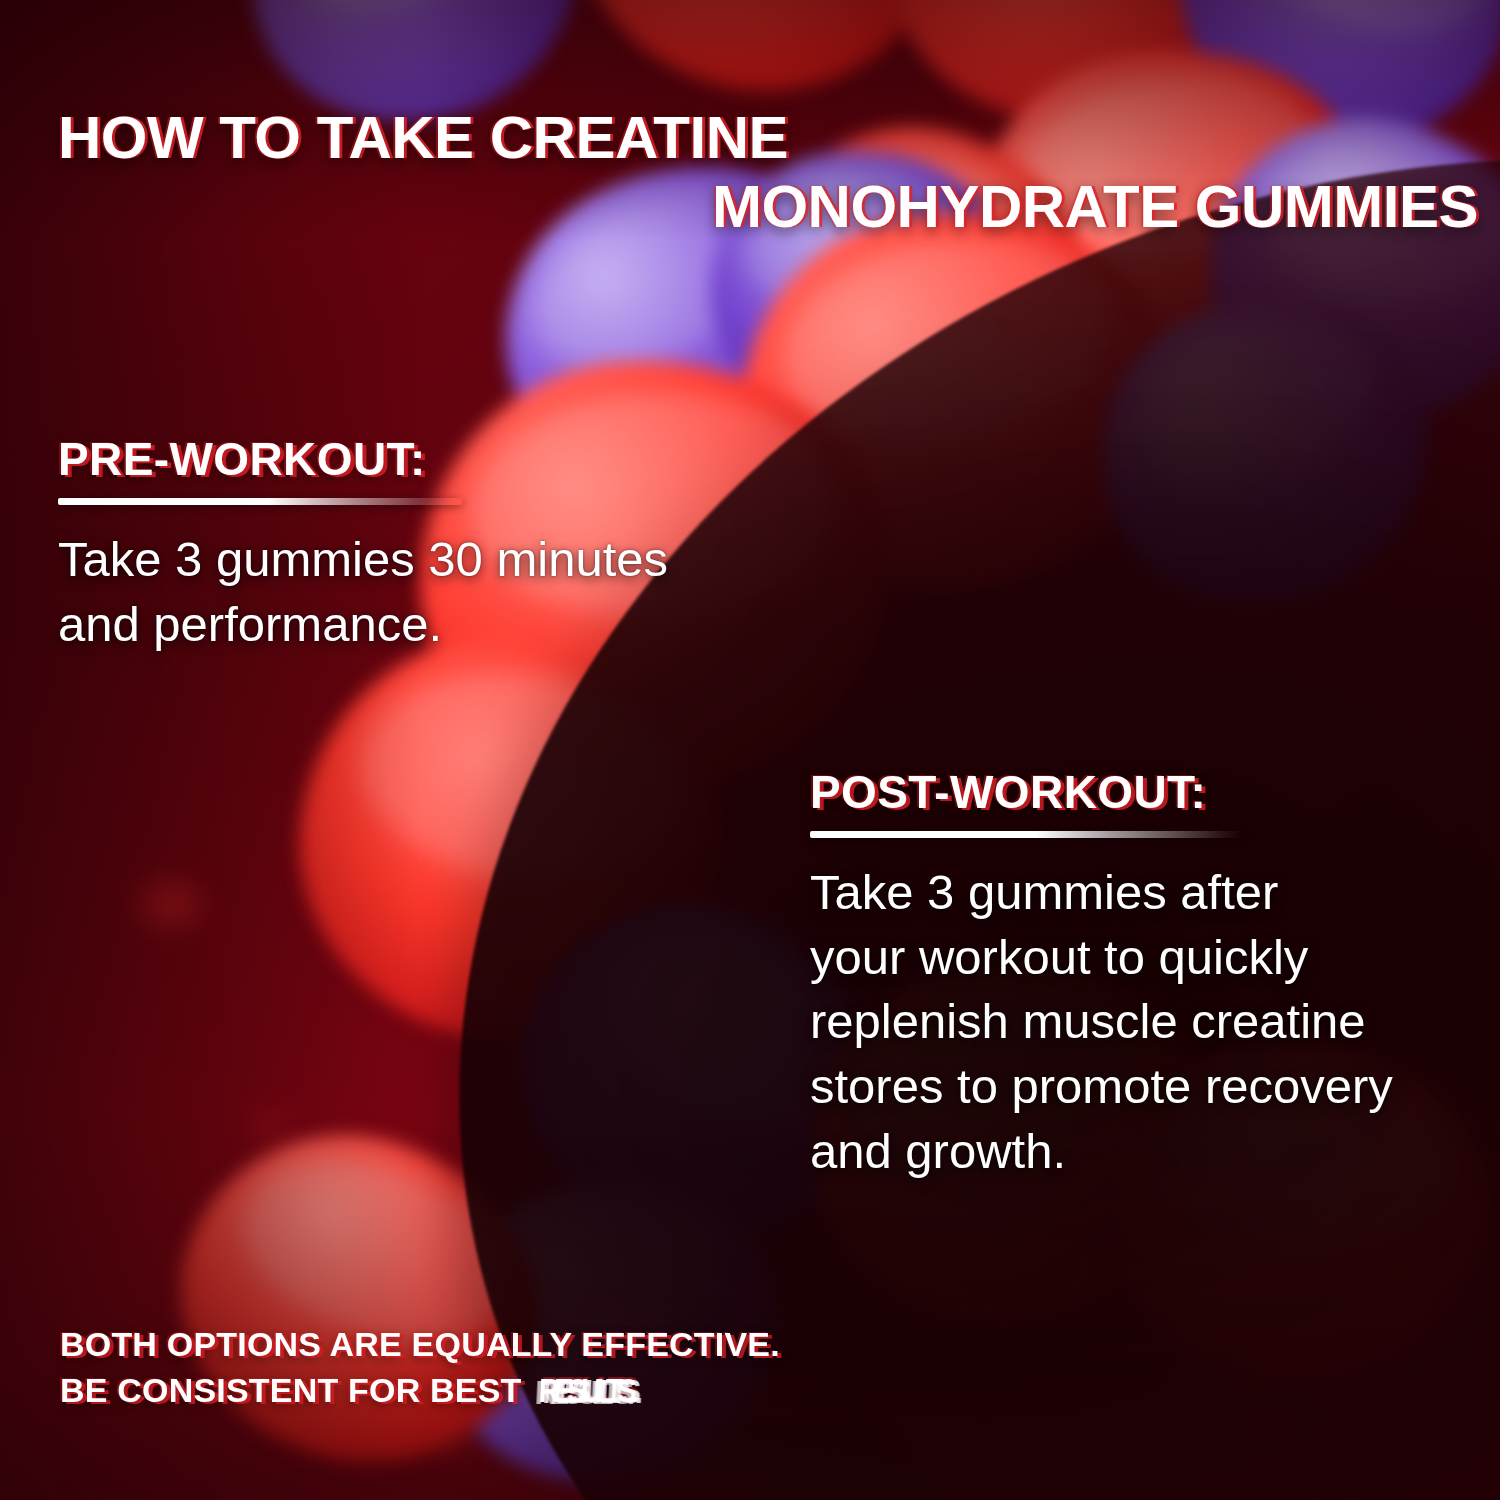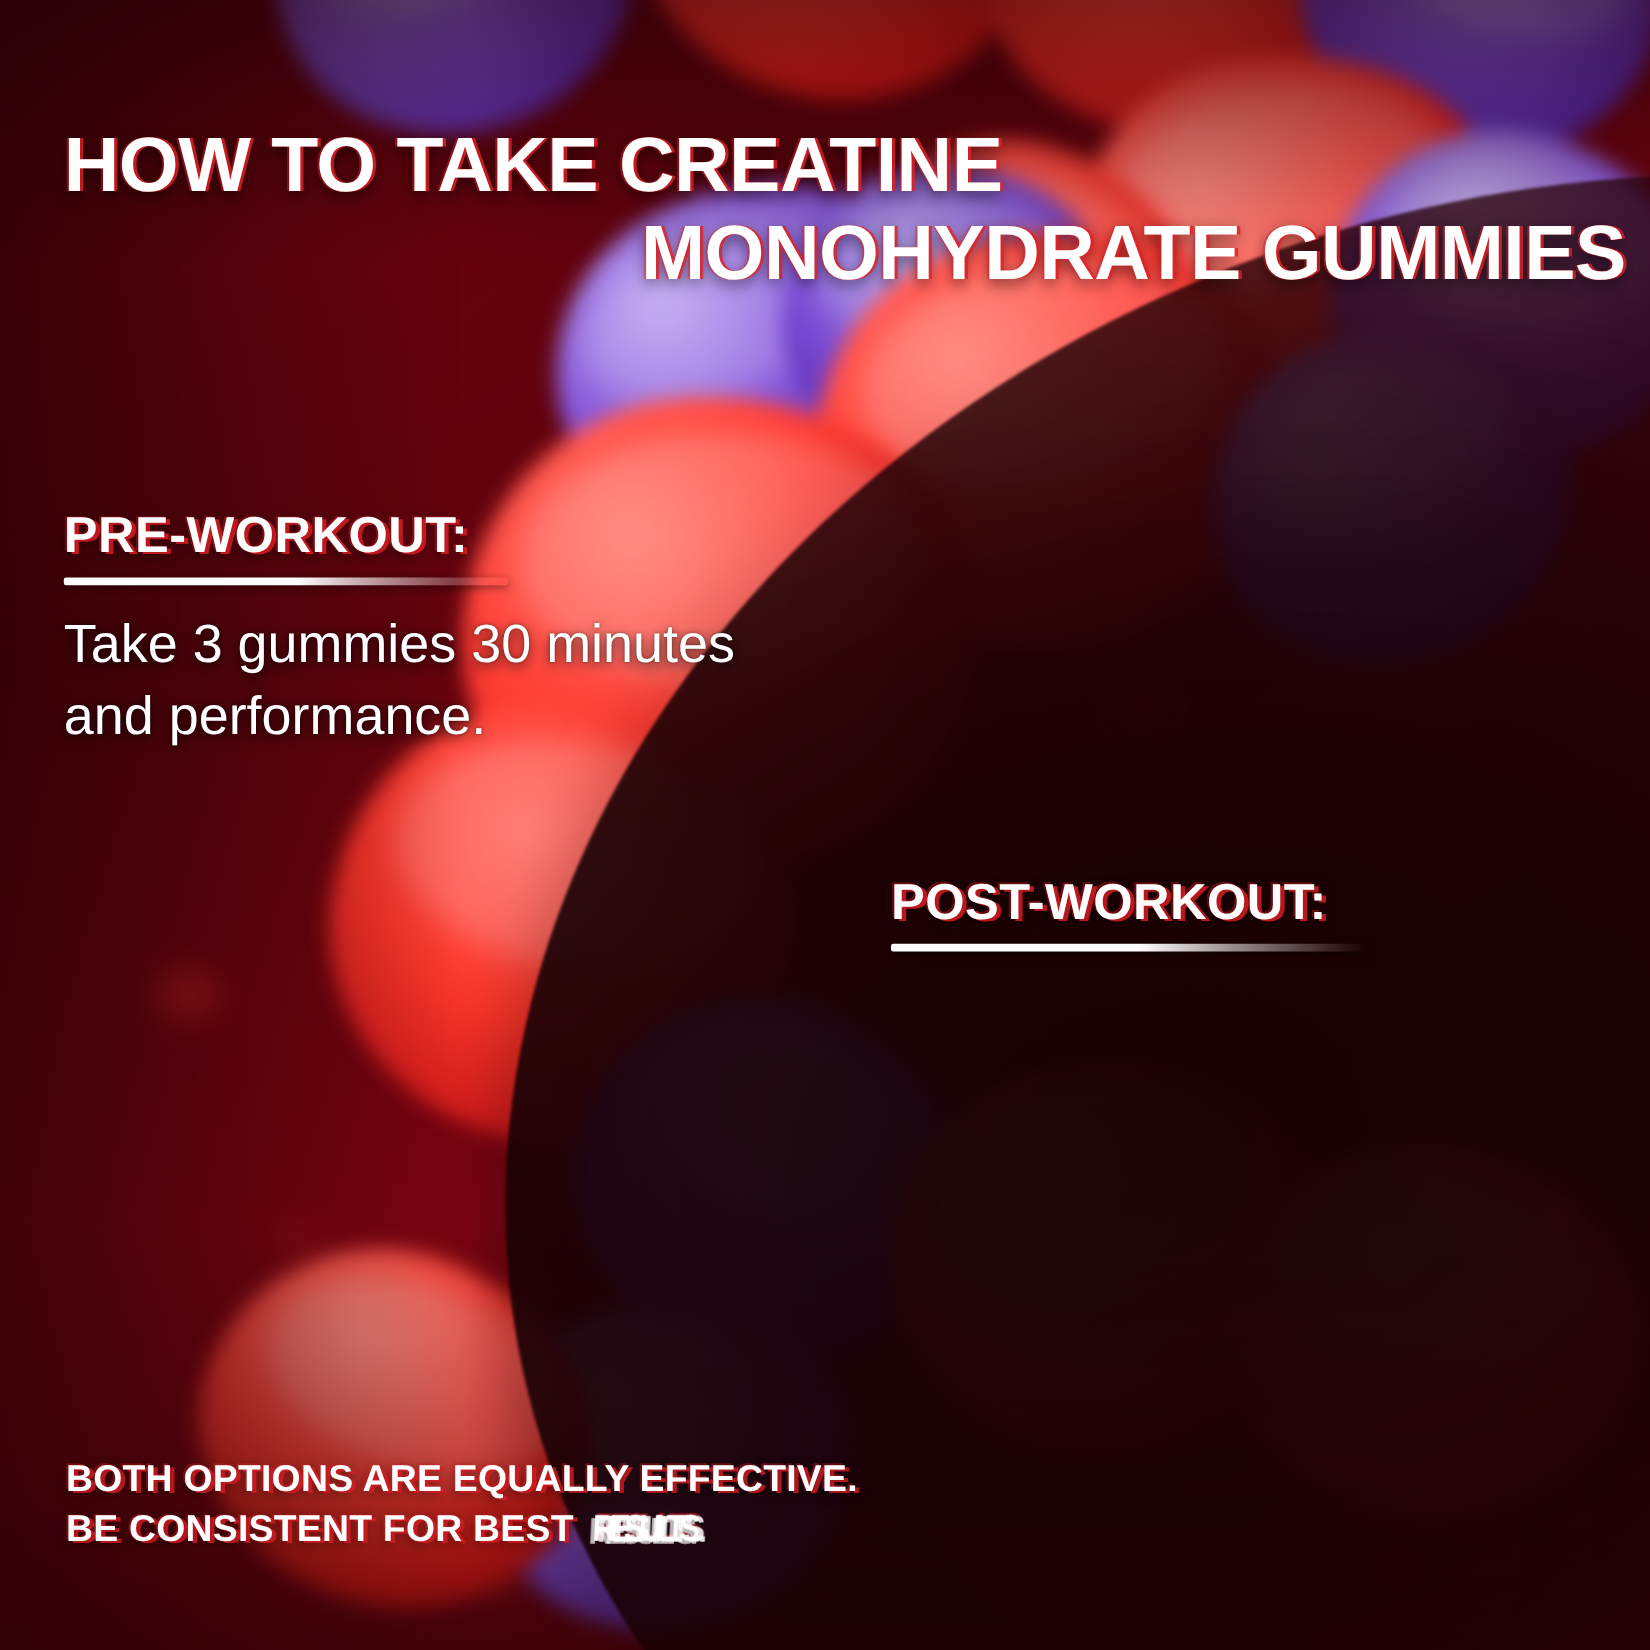--- a/index.html
+++ b/index.html
@@ -107,34 +107,34 @@
   }
 
   
   .content { position: absolute; inset: 0; }
 
   .headline {
     position: absolute;
     left: 58px;
     top: 64px;
     width: 1420px;
-    font-size: 70px;
+    font-size: 60px;
     font-weight: 700;
     line-height: 1.14;
     letter-spacing: -0.5px;
     color: #ffffff;
     text-transform: uppercase;
     text-shadow:
       3px 0 0 rgba(226,32,38,0.80),
       -2px 0 0 rgba(226,32,38,0.45),
       0 4px 14px rgba(0,0,0,0.55);
   }
   .headline .l2 { display: block; text-align: right; }
 
-  .block { position: absolute; margin-top: 27px; }
+  .block { position: absolute; }
   .block-pre  { left: 58px;  top: 432px;  width: 760px; }
   .block-post { left: 810px; top: 765px;  width: 680px; }
 
   .block-title {
     font-size: 46px;
     font-weight: 700;
     letter-spacing: 0.4px;
     color: #ffffff;
     text-transform: uppercase;
     text-shadow:
@@ -248,20 +248,27 @@
       <div class="rule rule-pre"></div>
       <div class="block-body">
         <span>Take 3 gummies 30 minutes</span>
         <span>and performance.</span>
       </div>
     </div>
 
     <div class="block block-post">
       <div class="block-title">POST-WORKOUT:</div>
       <div class="rule rule-post"></div>
+      <div class="block-body">
+        <span>Take 3 gummies after</span>
+        <span>your workout to quickly</span>
+        <span>replenish muscle creatine</span>
+        <span>stores to promote recovery</span>
+        <span>and growth.</span>
+      </div>
     </div>
 
     <div class="footer">
       <span>BOTH OPTIONS ARE EQUALLY EFFECTIVE.</span>
       <span><em style="font-style:normal">BE CONSISTENT FOR BEST </em><em class="glitch-word" style="font-style:normal">RESULTS.</em></span>
     </div>
 
   </div>
 </div>
 

